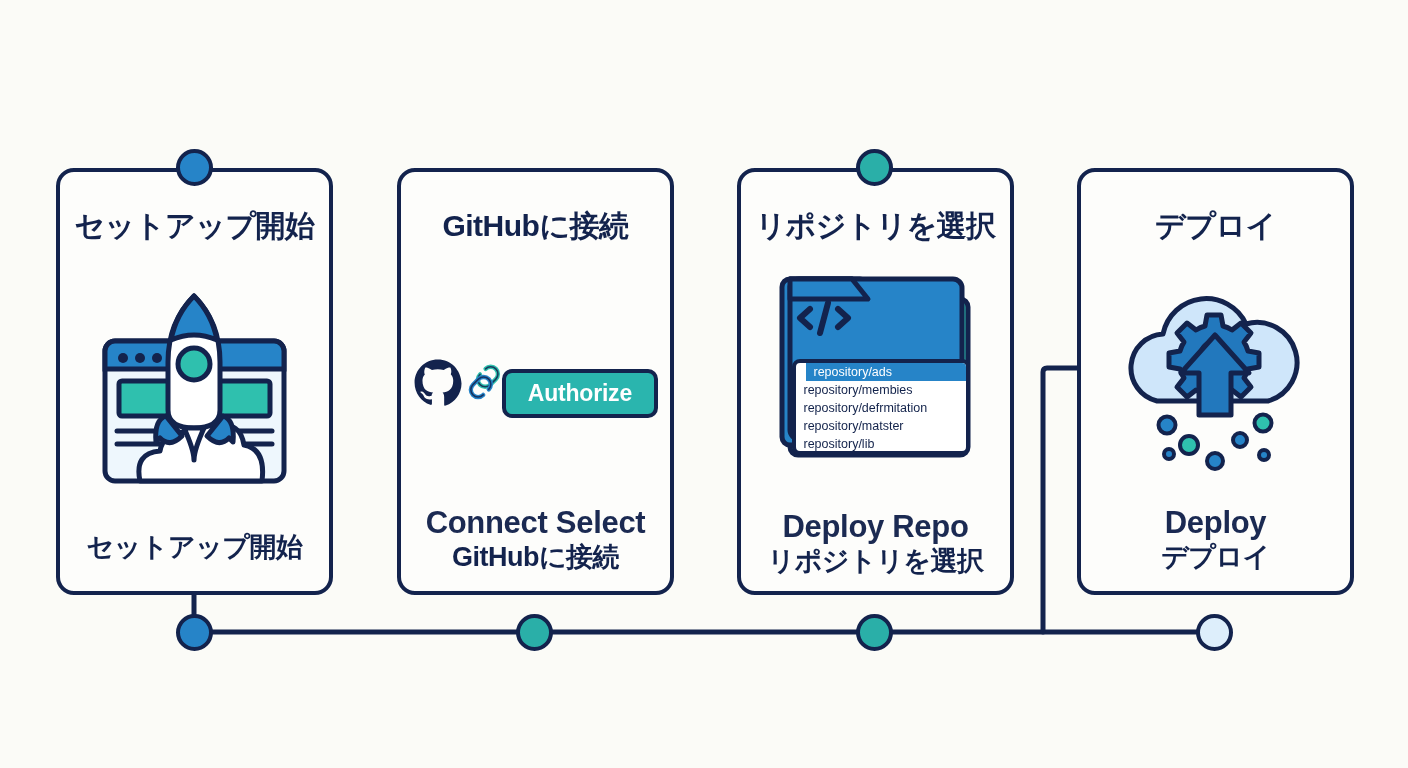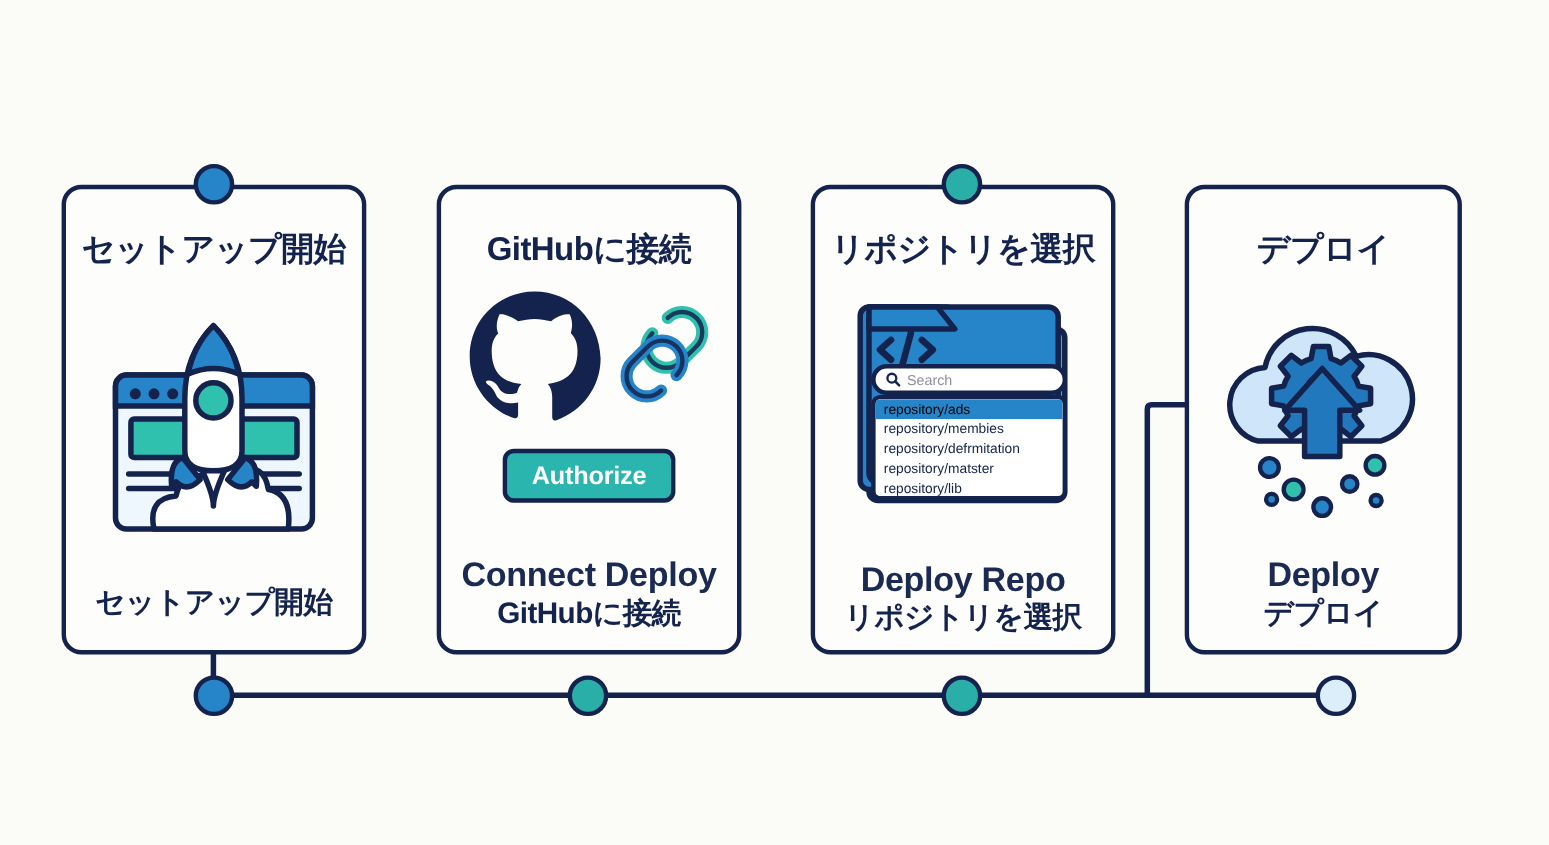--- a/index.html
+++ b/index.html
@@ -46,21 +46,21 @@
   
   .node {
     position: absolute;
     border: 4px solid #13234d;
     border-radius: 50%;
     z-index: 4;
   }
 
   
   .repo-item { font-size: 12.5px; color: #12224a; font-family: "Liberation Sans", sans-serif; }
-  .repo-item.sel { color: #000000; }
+  .repo-item.sel { color: #ffffff; margin-left: 10px; }
 </style>
 </head>
 <body>
 
 <div id="stage">
 
   <svg id="connectors" viewBox="0 0 1408 768" xmlns="http://www.w3.org/2000/svg">
 
     <path d="M 194 632 L 1214 632" fill="none" stroke="#13234d" stroke-width="5" stroke-linecap="round"></path>
 
@@ -104,41 +104,41 @@
         <path d="M92 142 q10 22 10 32 q0 -10 10 -32 z" fill="#ffffff" stroke="#13234d" stroke-width="5" stroke-linejoin="round"></path>
       </svg>
     </div>
     <div class="card-foot">
       <div class="foot-ja">セットアップ開始</div>
     </div>
   </div>
 
   <div class="card" style="left:397px; top:168px; width:277px; height:427px; padding:34px 12px 18px;">
     <div class="card-title">GitHubに接続</div>
-    <div class="card-art" style="flex-direction:column; justify-content:flex-start; padding-top:14px;">
+    <div class="card-art" style="flex-direction:row; justify-content:flex-start; padding-top:14px;">
       <svg width="225" height="125" viewBox="0 0 225 125" xmlns="http://www.w3.org/2000/svg">
 
         <g>
           <path d="M63 4 C30 4 4 30 4 63 c0 26 17 48 40 56 c3 1 4 -1 4 -3 v-11 c-16 3 -20 -7 -20 -7 c-3 -7 -7 -9 -7 -9 c-5 -4 0 -4 0 -4 c6 0 9 6 9 6 c5 9 14 6 17 5 c1 -4 2 -6 4 -8 c-13 -1 -27 -7 -27 -30 c0 -7 2 -12 6 -16 c-1 -2 -3 -8 1 -17 c0 0 5 -2 17 6 c5 -1 10 -2 15 -2 c5 0 10 1 15 2 c11 -8 17 -6 17 -6 c4 9 1 15 1 17 c4 4 6 9 6 16 c0 23 -14 28 -27 30 c2 2 4 6 4 12 v18 c0 2 1 4 4 3 c23 -8 40 -30 40 -56 C122 30 96 4 63 4 z" fill="#13234d"></path>
         </g>
 
         <g transform="translate(148,22)">
           <path d="M36 6 a18 18 0 0 1 26 26 l-14 14 a18 18 0 0 1 -26 -26" fill="none" stroke="#2fc0ae" stroke-width="11" stroke-linecap="round"></path>
           <path d="M36 6 a18 18 0 0 1 26 26 l-14 14 a18 18 0 0 1 -26 -26" fill="none" stroke="#13234d" stroke-width="4" stroke-linecap="round" opacity="0.85"></path>
           <path d="M30 72 a18 18 0 0 1 -26 -26 l14 -14 a18 18 0 0 1 26 26" fill="none" stroke="#2684c8" stroke-width="11" stroke-linecap="round"></path>
           <path d="M30 72 a18 18 0 0 1 -26 -26 l14 -14 a18 18 0 0 1 26 26" fill="none" stroke="#13234d" stroke-width="4" stroke-linecap="round" opacity="0.85"></path>
         </g>
       </svg>
       <div style="margin-top:22px; background:#2ab5ae; border:4px solid #13234d; border-radius:10px;
                   padding:7px 22px; color:#ffffff; font-size:23px; font-weight:bold; letter-spacing:-0.2px;">
         <span>Authorize</span>
       </div>
     </div>
     <div class="card-foot">
-      <div class="foot-en">Connect Deploy</div>
+      <div class="foot-en">Connect Select</div>
       <div class="foot-ja">GitHubに接続</div>
     </div>
   </div>
 
   <div class="card" style="left:737px; top:168px; width:277px; height:427px; padding:34px 12px 14px;">
     <div class="card-title">リポジトリを選択</div>
     <div class="card-art" style="align-items:flex-start; padding-top:14px;">
       <div style="position:relative; width:200px; height:200px;">
 
         <svg width="200" height="200" viewBox="0 0 200 200" style="position:absolute; inset:0;" xmlns="http://www.w3.org/2000/svg">
@@ -148,49 +148,40 @@
           <rect x="14" y="18" width="172" height="160" rx="9" fill="#2684c8" stroke="#13234d" stroke-width="5"></rect>
           <path d="M14 18 h62 l16 20 h-78 z" fill="#2684c8" stroke="#13234d" stroke-width="5" stroke-linejoin="round"></path>
 
           <g stroke="#13234d" stroke-width="6" fill="none" stroke-linecap="round" stroke-linejoin="round">
             <path d="M34 48 l-10 9 l10 9"></path>
             <path d="M62 48 l10 9 l-10 9"></path>
             <path d="M52 42 l-8 30"></path>
           </g>
         </svg>
 
-        <div style="position:absolute; left:16px; top:70px; width:178px; height:28px;
-                    background:#ffffff; border:4px solid #13234d; border-radius:16px;
-                    display:flex; align-items:center; gap:6px; padding-left:9px;">
-          <svg width="14" height="14" viewBox="0 0 16 16" xmlns="http://www.w3.org/2000/svg">
-            <circle cx="6.6" cy="6.6" r="4.6" fill="none" stroke="#13234d" stroke-width="2.4"></circle>
-            <line x1="10" y1="10" x2="14.2" y2="14.2" stroke="#13234d" stroke-width="2.6" stroke-linecap="round"></line>
-          </svg>
-          <span style="font-size:13px; color:#8c919b;">Search</span>
-        </div>
 
         <div style="position:absolute; left:16px; top:98px; width:178px; height:96px;
                     background:#ffffff; border:4px solid #13234d; border-radius:8px; overflow:hidden;">
           <div style="padding:0;">
             <div class="repo-item sel" style="background:#2684c8; padding:2px 8px;">repository/ads</div>
             <div class="repo-item" style="padding:2px 8px;">repository/membies</div>
             <div class="repo-item" style="padding:2px 8px;">repository/defrmitation</div>
             <div class="repo-item" style="padding:2px 8px;">repository/matster</div>
             <div class="repo-item" style="padding:2px 8px;">repository/lib</div>
           </div>
         </div>
       </div>
     </div>
     <div class="card-foot">
       <div class="foot-en">Deploy Repo</div>
       <div class="foot-ja">リポジトリを選択</div>
     </div>
   </div>
 
-  <div class="card" style="left:1077px; top:168px; width:252px; height:427px; padding:34px 12px 18px;">
+  <div class="card" style="left:1077px; top:168px; width:277px; height:427px; padding:34px 12px 18px;">
     <div class="card-title">デプロイ</div>
     <div class="card-art">
       <svg width="210" height="205" viewBox="0 0 210 205" xmlns="http://www.w3.org/2000/svg">
 
         <path d="M46 128 a34 34 0 0 1 6 -67 a44 44 0 0 1 83 -10 a34 34 0 0 1 22 77 z" fill="#cfe6fa" stroke="#13234d" stroke-width="5" stroke-linejoin="round"></path>
 
         <g transform="translate(103,82)">
           <path d="M -7 -40 h14 l2 11 a30 30 0 0 1 9 4 l9 -7 l10 10 l-7 9 a30 30 0 0 1 4 9 l11 2 v14 l-11 2 a30 30 0 0 1 -4 9 l7 9 l-10 10 l-9 -7 a30 30 0 0 1 -9 4 l-2 11 h-14 l-2 -11 a30 30 0 0 1 -9 -4 l-9 7 l-10 -10 l7 -9 a30 30 0 0 1 -4 -9 l-11 -2 v-14 l11 -2 a30 30 0 0 1 4 -9 l-7 -9 l10 -10 l9 7 a30 30 0 0 1 9 -4 z" fill="#2278bd" stroke="#13234d" stroke-width="5" stroke-linejoin="round"></path>
           <circle cx="0" cy="0" r="13" fill="#cfe6fa" stroke="#13234d" stroke-width="5"></circle>
         </g>

